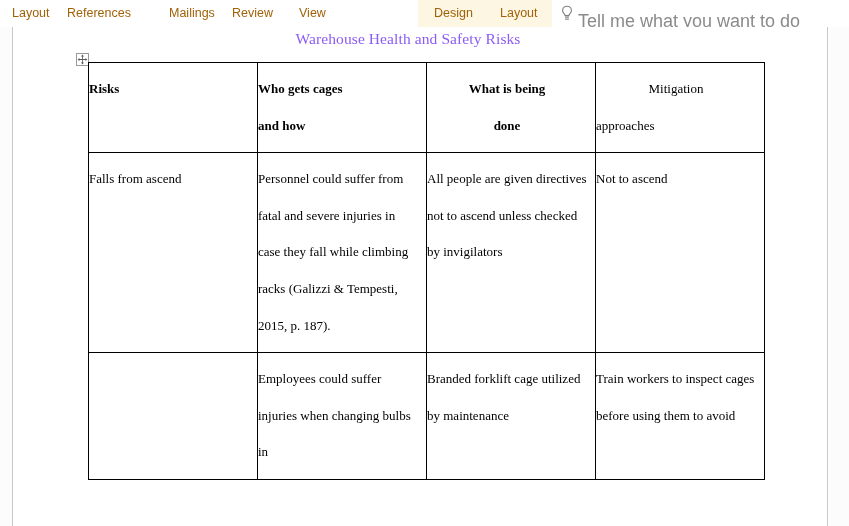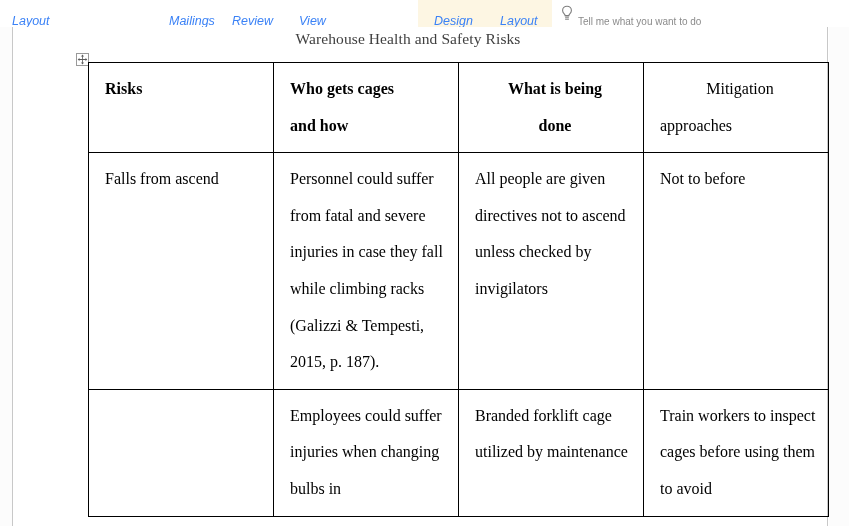--- a/index.html
+++ b/index.html
@@ -39,31 +39,30 @@
     width: 134px;
     height: 27px;
     background: #fdf6e3;
   }
   .tab {
     position: absolute;
     top: 0;
     height: 27px;
     line-height: 27px;
     font-size: 12.5px;
-    color: #3b82f6;
-    padding: 8px 6px;
+    color: #a16207;
+    padding: 0 6px;
     cursor: default;
-    font-style: italic;
   }
   .tell-me {
     position: absolute;
     top: 8px;
     height: 27px;
     line-height: 27px;
-    font-size: 10px;
+    font-size: 18px;
     color: #8b8b8b;
     font-style: normal;
     cursor: default;
   }
   .bulb-icon {
     position: absolute;
     left: 560px;
     top: 5px;
     width: 14px;
     height: 17px;
@@ -100,21 +99,21 @@
 
   
   .doc-title {
     position: absolute;
     left: 88px;
     top: 30px;
     width: 640px;
     text-align: center;
     font-family: "Liberation Serif", serif;
     font-size: 15.5px;
-    color: #404040;
+    color: #8b5cf6;
     letter-spacing: 0.1px;
   }
 
   
   .table-handle {
     position: absolute;
     left: 76px;
     top: 53px;
     width: 13px;
     height: 13px;
@@ -131,22 +130,22 @@
     left: 88px;
     top: 62px;
     width: 640px;
     border-collapse: collapse;
     table-layout: fixed;
     font-family: "Liberation Serif", serif;
   }
   .doc-table td {
     border: 1px solid #000000;
     vertical-align: top;
-    padding: 8px 8px 8px 16px;
-    font-size: 16px;
+    padding: 8px 8px 8px 0;
+    font-size: 13px;
     line-height: 36.6px;
     color: #000000;
   }
   .col1 { width: 160px; }
   .col2 { width: 160px; }
   .col3 { width: 160px; }
   .col4 { width: 160px; }
 
   .hdr-bold { font-weight: bold; }
   .ta-left   { text-align: left; }
@@ -162,20 +161,21 @@
 </style>
 </head>
 <body>
 
 <div class="app">
 
   <div class="ribbon">
     <div class="ctx-group"></div>
 
     <div class="tab" style="left:6px;">Layout</div>
+    <div class="tab" style="left:61px;">References</div>
     <div class="tab" style="left:163px;text-align:right;">Mailings</div>
     <div class="tab" style="left:226px;">Review</div>
     <div class="tab" style="left:293px;">View</div>
     <div class="tab" style="left:428px;">Design</div>
     <div class="tab" style="left:494px;">Layout</div>
 
     <span class="bulb-icon">
       <svg width="14" height="17" viewBox="0 0 14 17">
         <path d="M7 1.2c-2.5 0-4.4 1.9-4.4 4.3 0 1.6 0.8 2.6 1.6 3.4 0.6 0.6 0.9 1.0 0.9 1.7h3.8c0-0.7 0.3-1.1 0.9-1.7 0.8-0.8 1.6-1.8 1.6-3.4C11.4 3.1 9.5 1.2 7 1.2z" fill="none" stroke="#7d7d7d" stroke-width="1.1"></path>
         <rect x="5.1" y="11.6" width="3.8" height="1.1" fill="#7d7d7d"></rect>
@@ -225,21 +225,21 @@
         <td class="col1 ta-left">
           <span class="cell-text">Falls from ascend</span>
         </td>
         <td class="col2 ta-left">
           <span class="cell-text">Personnel could suffer from fatal and severe injuries in case they fall while climbing racks (Galizzi &amp; Tempesti, 2015, p. 187).</span>
         </td>
         <td class="col3 ta-left">
           <span class="cell-text">All people are given directives not to ascend unless checked by invigilators</span>
         </td>
         <td class="col4 ta-left">
-          <span class="cell-text">Not to before</span>
+          <span class="cell-text">Not to ascend</span>
         </td>
       </tr>
 
       <tr>
         <td class="col1 ta-left">
           <span class="cell-text"></span>
         </td>
         <td class="col2 ta-left">
           <span class="cell-text">Employees could suffer injuries when changing bulbs in</span>
         </td>

